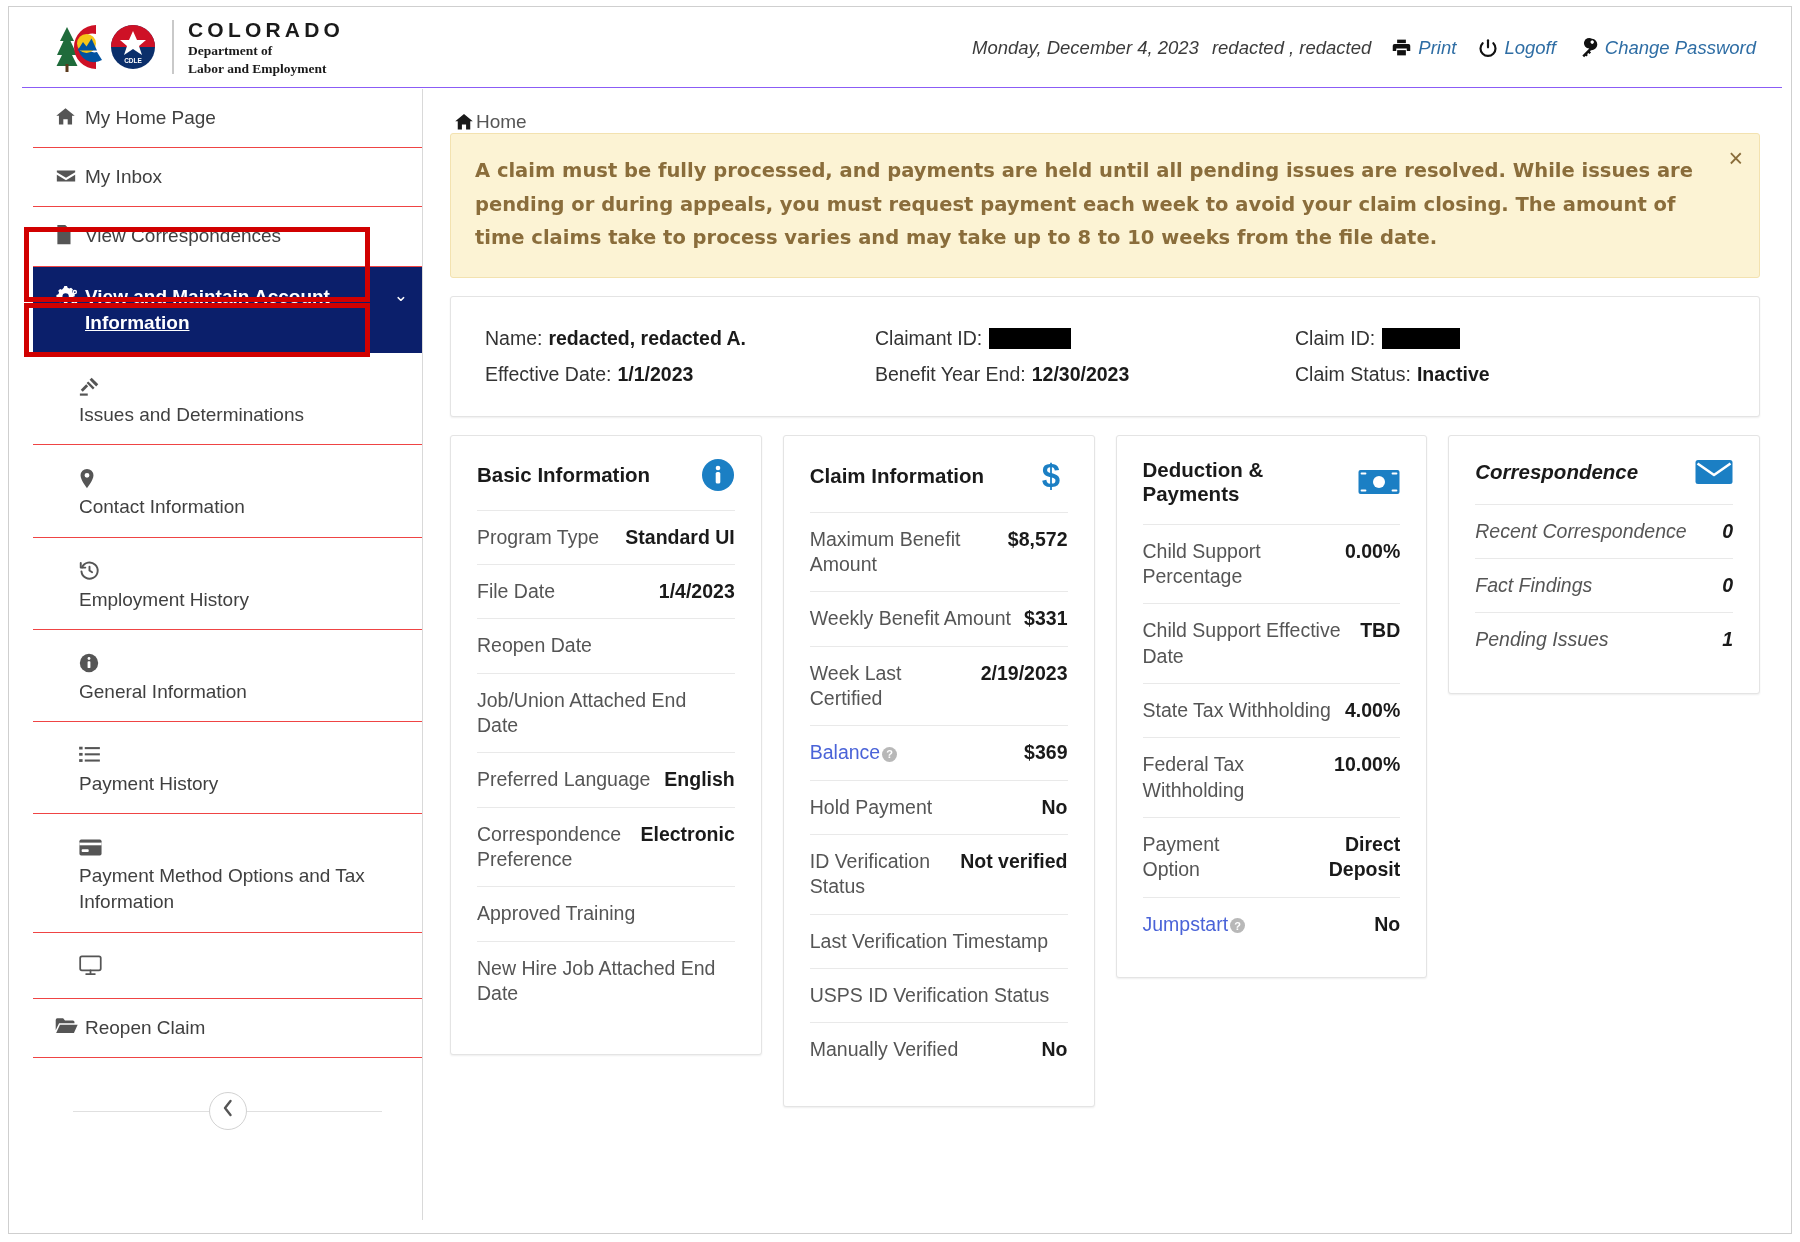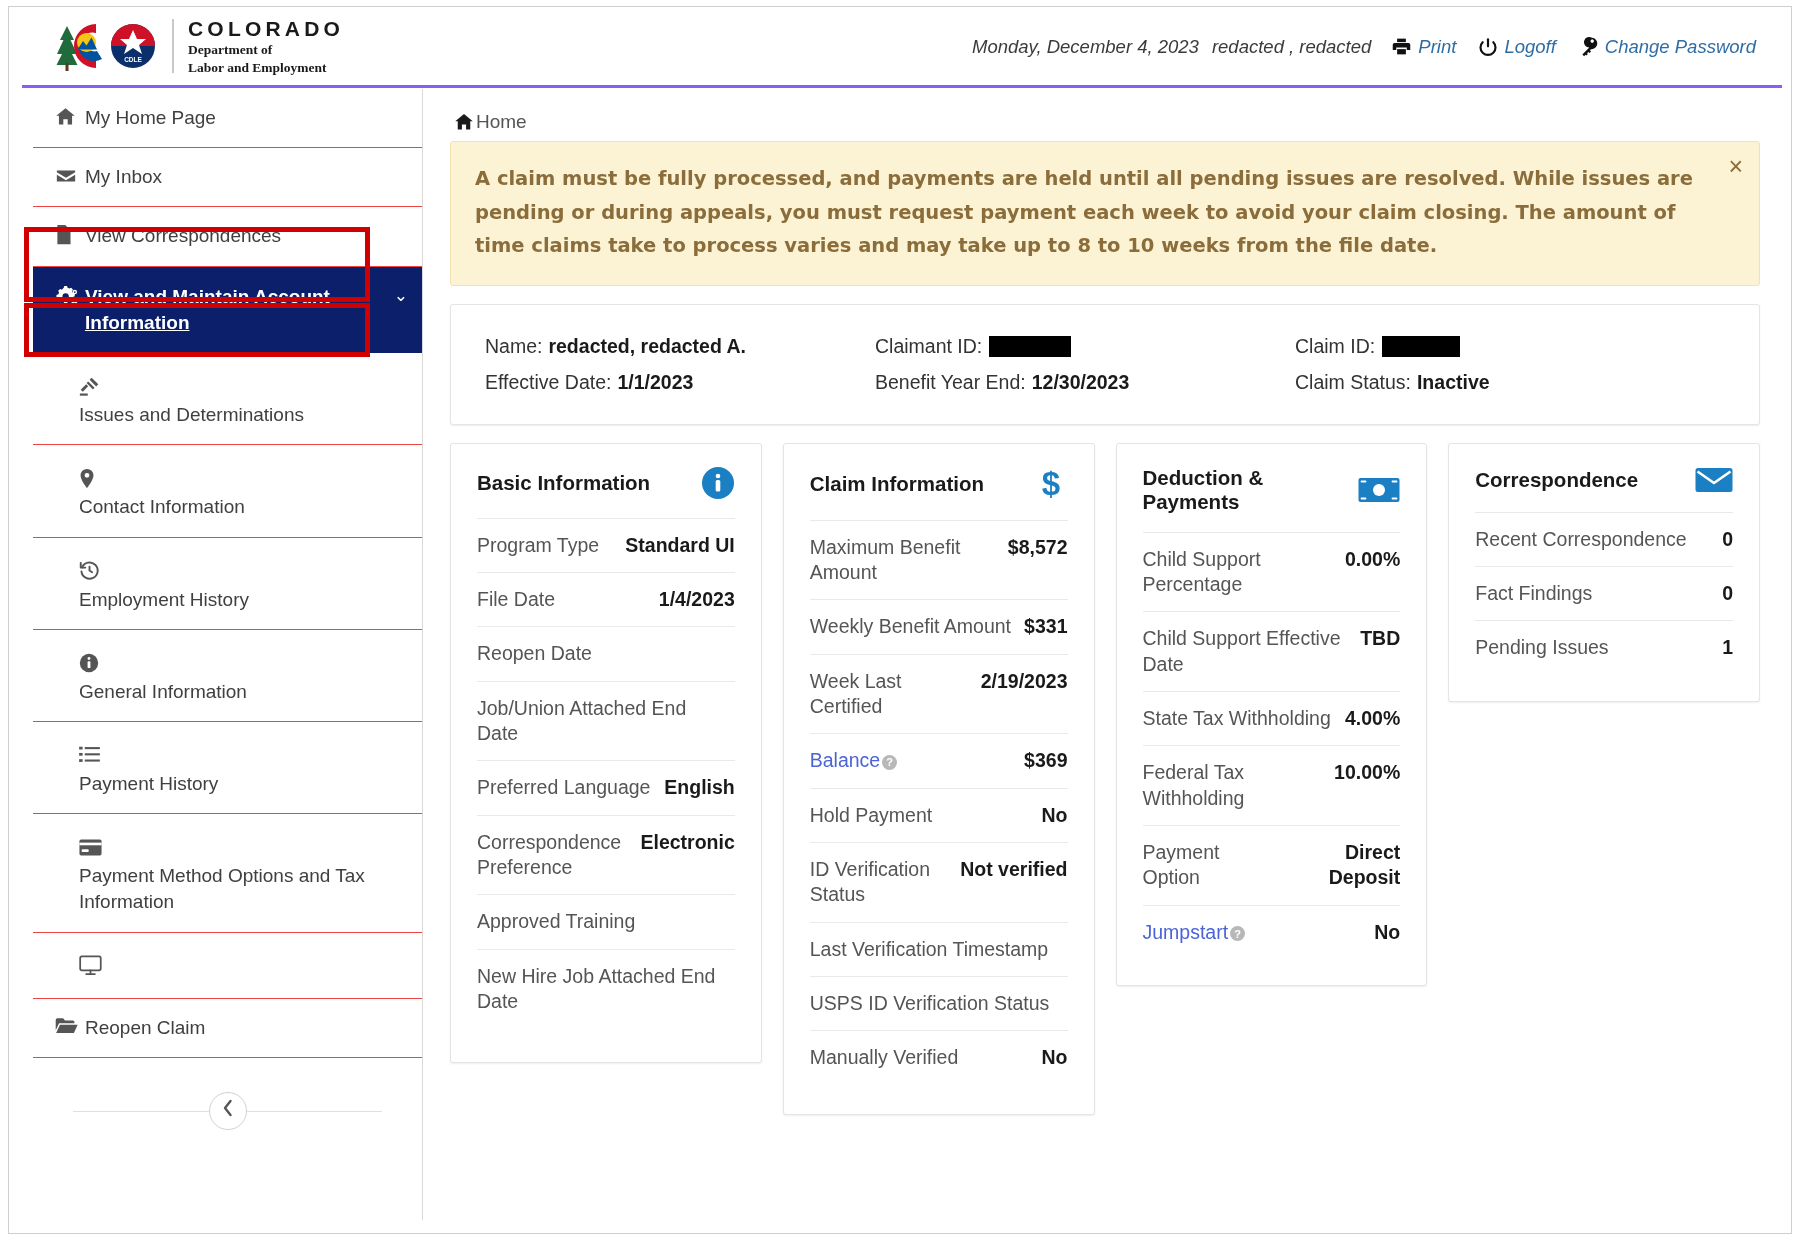--- a/index.html
+++ b/index.html
@@ -21,21 +21,21 @@
     width: 1784px; height: 1228px;
     border: 1px solid #cfcfcf;
     background: #ffffff;
   }
 
   
   .header {
     position: absolute;
     left: 22px; top: 8px;
     width: 1760px; height: 80px;
-    border-bottom: 3px solid #8b5cf6;
+    border-bottom: 1px solid #8b5cf6;
     display: flex;
     align-items: center;
   }
   .brand {
     display: flex; align-items: center;
     margin-left: 28px;
   }
   .logo-wrap { display: flex; align-items: center; }
   .logo-svg { display: block; }
   .brand-sep {
@@ -147,21 +147,21 @@
   }
   .breadcrumb {
     display: flex; align-items: center; gap: 2px;
     padding: 22px 0 0 30px;
     font-size: 19px; color: #555;
   }
   .breadcrumb .bc-ic { color: #1a1a1a; display: inline-flex; }
   .breadcrumb .bc-text { color: #555; }
 
   .alert {
-    margin: 8px 22px 0 26px;
+    margin: 0 22px 0 26px;
     background: #fcf3d4;
     border: 1px solid #f3e2b0;
     border-radius: 3px;
     padding: 20px 58px 22px 24px;
     position: relative;
     color: #8a6d3b;
     font-weight: bold;
     font-size: 19.5px;
     line-height: 1.72;
     font-family: "DejaVu Sans", sans-serif;
@@ -245,21 +245,21 @@
     width: 15px; height: 15px; border-radius: 50%;
     background: #b8b8b8; color: #fff;
     font-size: 11px; font-weight: bold;
     margin-left: 2px; position: relative; top: -1px;
     font-family: "Liberation Sans", sans-serif;
   }
   
   #card-basic { min-height: 620px; }
   #card-claim { min-height: 672px; }
   #card-deduction { min-height: 470px; align-self: flex-start; }
-  #card-correspondence { min-height: 218px; align-self: flex-start; }
+  #card-correspondence { min-height: 218px; align-self: flex-start; font-style: italic; }
 </style>
 </head>
 <body>
 
 <div id="page">
   <div id="frame"></div>
 
   <div class="header">
     <div class="brand">
       <span class="logo-wrap">

